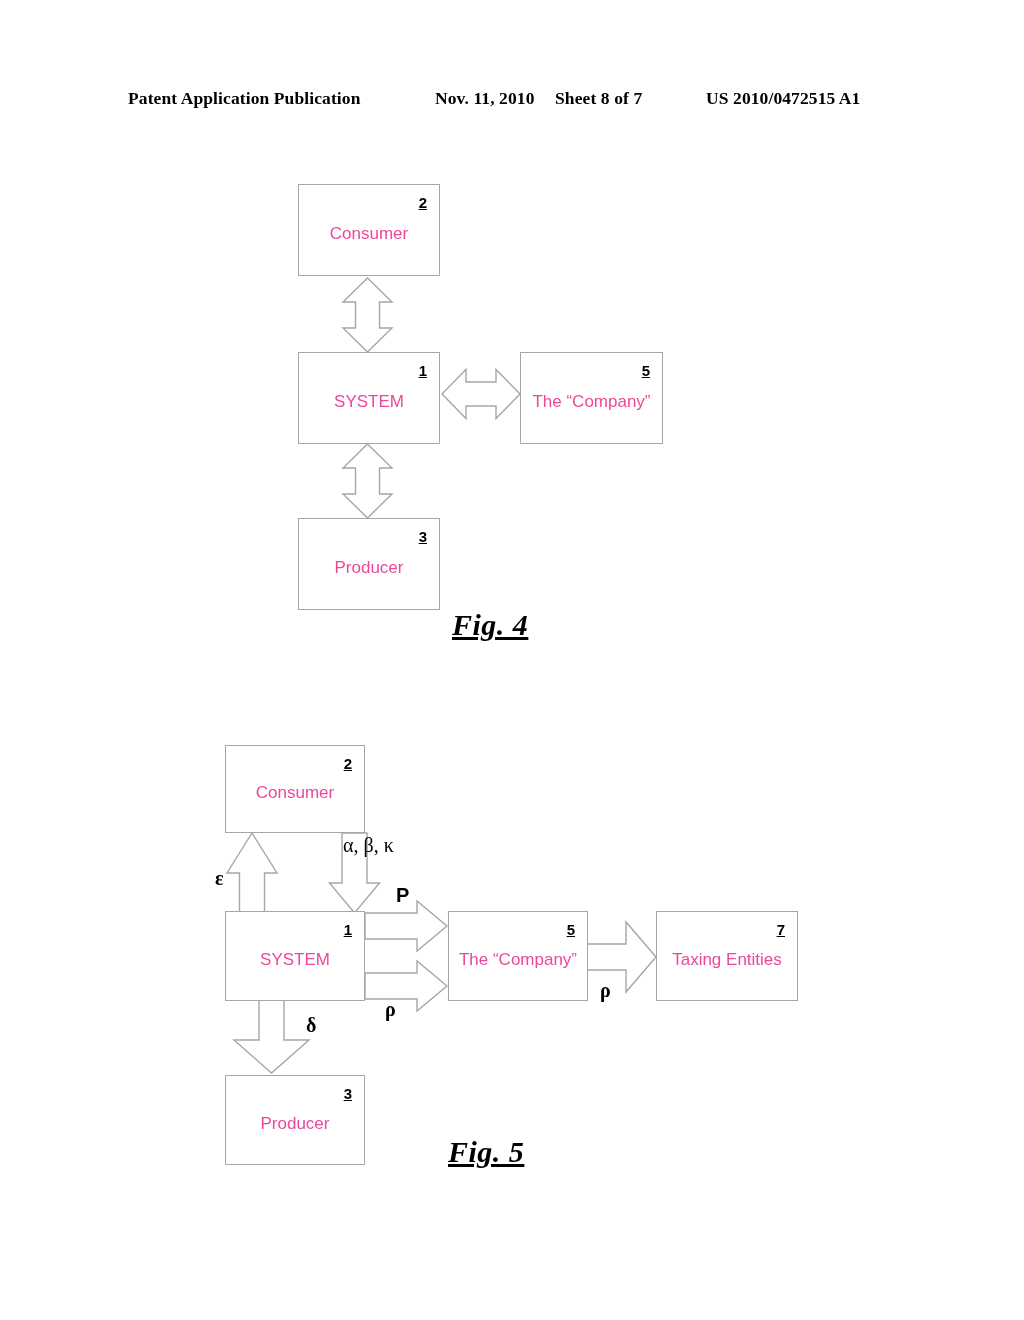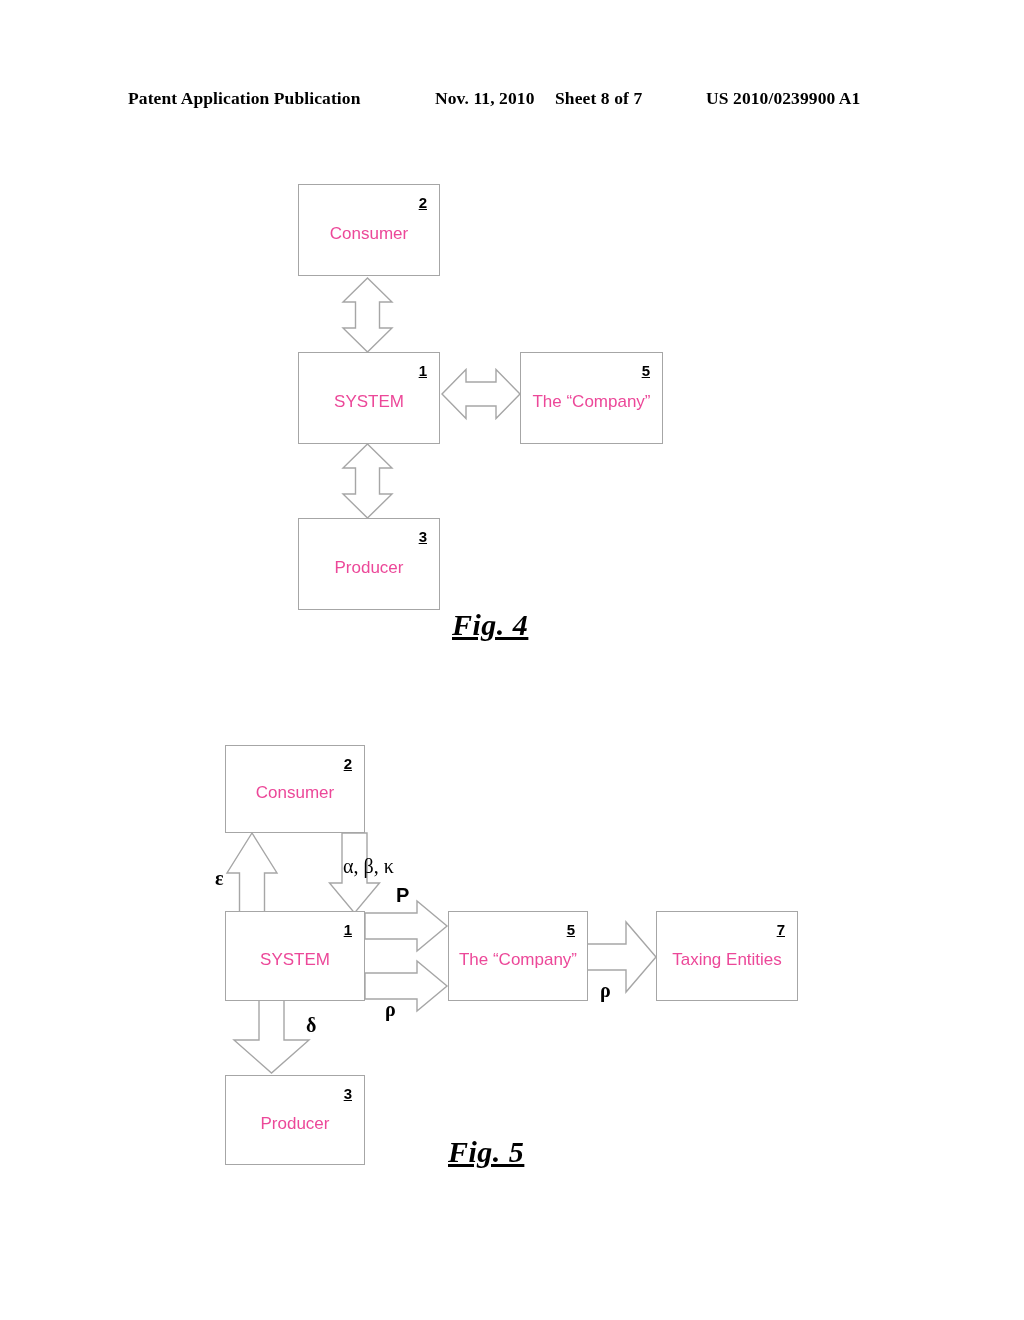--- a/index.html
+++ b/index.html
@@ -105,21 +105,21 @@
     text-decoration: underline;
   }
 </style>
 </head>
 <body>
 
 <div class="page-header">
   <span class="hdr-pub">Patent Application Publication</span>
   <span class="hdr-date">Nov. 11, 2010</span>
   <span class="hdr-sheet">Sheet 8 of 7</span>
-  <span class="hdr-pat">US 2010/0239900 A1</span>
+  <span class="hdr-pat">US 2010/0472515 A1</span>
 </div>
 
 <div class="figure" id="figure-4">
 
   <svg class="fig-svg" width="1024" height="510" viewBox="0 0 1024 510">
 
     <polygon points="367.5,128 392,152 379.5,152 379.5,178 392,178 367.5,202 343,178 355.5,178 355.5,152 343,152" fill="#ffffff" stroke="#a6a6a6" stroke-width="1.4" stroke-linejoin="miter"></polygon>
 
     <polygon points="442,244 466,219.5 466,232 496,232 496,219.5 520,244 496,268.5 496,256 466,256 466,268.5" fill="#ffffff" stroke="#a6a6a6" stroke-width="1.4" stroke-linejoin="miter"></polygon>
 
@@ -186,21 +186,21 @@
     <span class="node-label" style="top:39px;">Taxing Entities</span>
   </div>
 
   <div class="node" style="left:225px; top:360px; width:140px; height:90px;">
     <span class="node-ref" style="top:10px;">3</span>
     <span class="node-label" style="top:39px;">Producer</span>
   </div>
 
   <span class="edge-label bold" style="left:215px; top:153px;">ε</span>
 
-  <span class="edge-label" style="left:343px; top:141px;">α, β, κ</span>
+  <span class="edge-label" style="left:343px; top:120px;">α, β, κ</span>
 
   <span class="edge-label bold sans" style="left:396px; top:170px;">P</span>
 
   <span class="edge-label bold" style="left:385px; top:284px;">ρ</span>
 
   <span class="edge-label bold" style="left:600px; top:265px;">ρ</span>
 
   <span class="edge-label bold" style="left:306px; top:300px;">δ</span>
 
   <div class="fig-caption" style="left:448px; top:1138px; position:absolute; top:420px;">Fig. 5</div>

